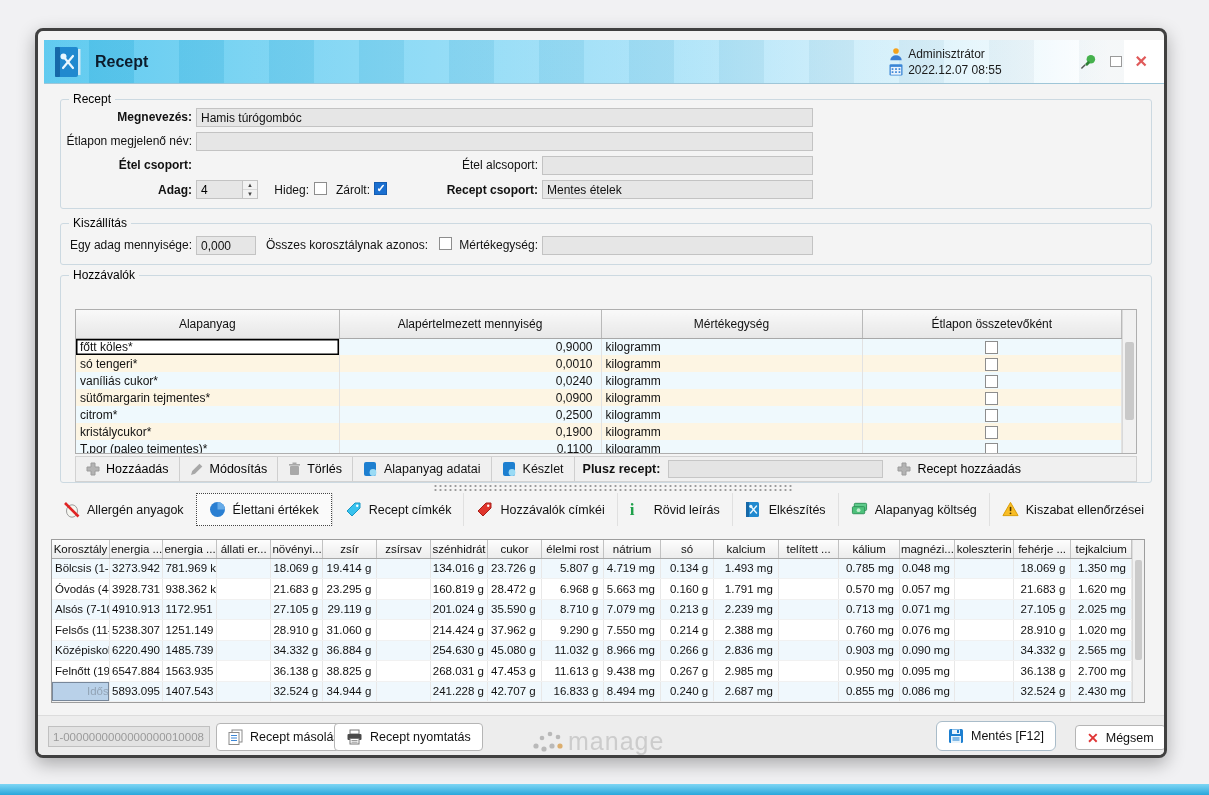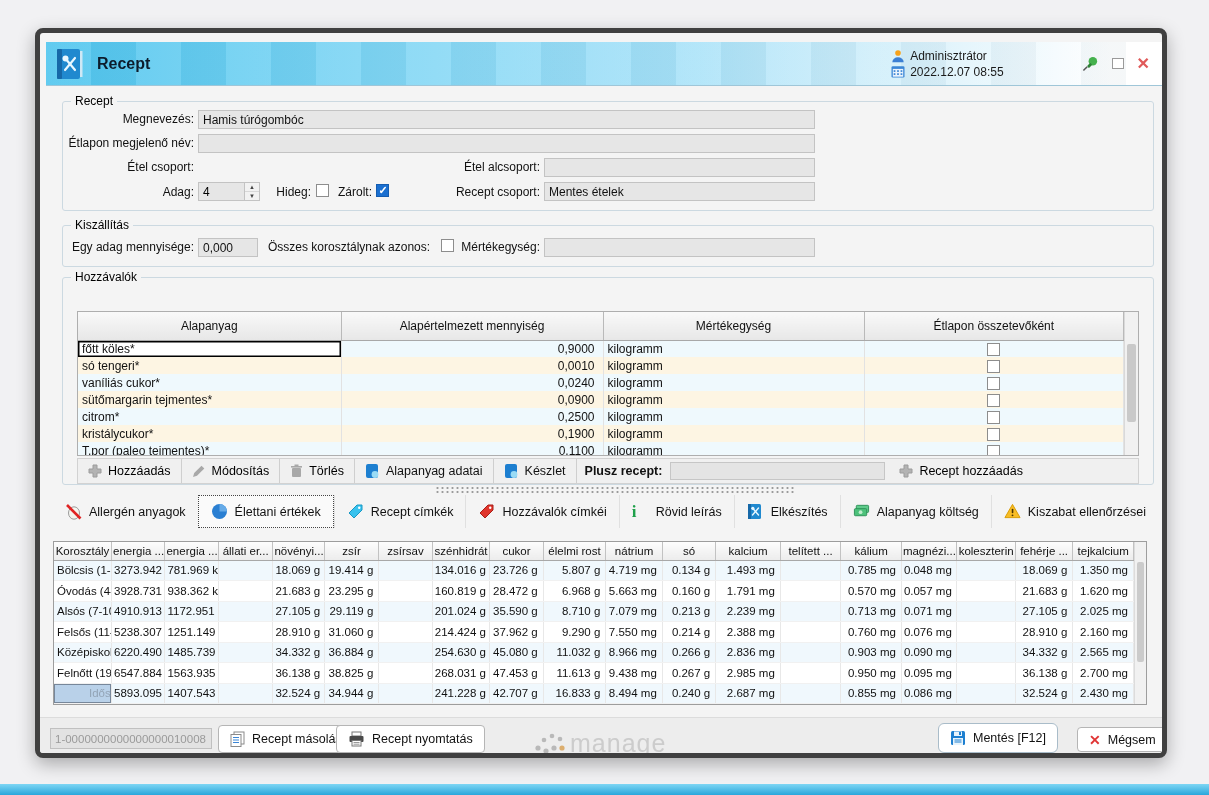--- a/index.html
+++ b/index.html
@@ -2,40 +2,40 @@
 <html><head>
 <meta charset="utf-8">
 <style>
   * { margin:0; padding:0; box-sizing:border-box; }
   html,body { width:1209px; height:795px; }
   body { background:#f1f1f3; font-family:"Liberation Sans", sans-serif; font-size:12px; color:#111;
          position:relative; overflow:hidden; }
   .bottom-strip { position:absolute; left:0; right:0; bottom:0; height:11px;
          background:linear-gradient(#7ed6f4,#2aa6db); }
   .window { position:absolute; left:35px; top:28px; width:1132px; height:730px; background:#f4f4f4;
-         border:5px solid #404040; border-radius:8px; box-shadow:0 6px 18px rgba(0,0,0,.30);
+         border:3px solid #404040; border-radius:8px; box-shadow:0 6px 18px rgba(0,0,0,.30);
          overflow:hidden; }
   
   .titlebar { position:absolute; left:6px; top:9px; width:1120px; height:44px;
         background:linear-gradient(90deg,#4fc5ee 0%,#7dd5f4 28%,#a5e1f8 55%,#d9f1fb 78%,#ffffff 95%);
         border-bottom:1px solid #9fc6d8; display:flex; align-items:center; }
   .titlebar .bands { position:absolute; inset:0;
         background:repeating-linear-gradient(90deg, rgba(255,255,255,.10) 0 45px, rgba(0,60,90,.04) 45px 90px); }
   .app-icon { width:27px; height:32px; margin-left:10px; position:relative; z-index:1; }
   .win-title { font-size:16px; font-weight:bold; color:#0c1c2c; margin-left:14px; position:relative; z-index:1; }
   .user-block { margin-left:auto; display:flex; flex-direction:column; gap:2px; z-index:1; margin-right:78px; }
   .user-row { display:flex; align-items:center; gap:5px; color:#1b1b1b; font-size:12px; }
   .win-controls { display:flex; align-items:center; gap:13px; margin-right:16px; z-index:1; }
   .max-box { width:12px; height:11px; border:1px solid #9a9a9a; background:#fff; }
   .close-x { color:#e05a5a; font-size:16px; font-weight:bold; line-height:1; }
   
   .fs { position:absolute; border:1px solid #ccd9e1; border-radius:3px; background:transparent; }
   .fs .legend { position:absolute; top:-8px; left:8px; background:#f4f4f4; padding:0 4px; font-size:12px; color:#000; }
   .lbl { position:absolute; text-align:right; white-space:nowrap; }
-  .lbl.b { font-weight:normal; }
+  .lbl.b { font-weight:bold; }
   .inp { position:absolute; height:19px; background:#e6e6e6; border:1px solid #c3c3c3;
          font:12px "Liberation Sans",sans-serif; padding:0 4px; color:#111; }
   .cb { display:inline-block; width:13px; height:13px; background:#fff; border:1px solid #8d8d8d;
         vertical-align:middle; position:relative; }
   .cb.checked { background:#1a6fd0; border-color:#145cb0; }
   .cb.checked::after { content:"✓"; position:absolute; left:1.5px; top:-1.5px; color:#fff; font-size:11px; font-weight:bold; }
   
   .spin { position:absolute; display:flex; height:19px; }
   .spin input { width:46px; background:#e6e6e6; border:1px solid #c3c3c3; border-right:none; padding:0 4px;
         font:12px "Liberation Sans",sans-serif; }
@@ -501,21 +501,21 @@
             <td class="c-num">37.962 g</td>
             <td class="c-num">9.290 g</td>
             <td class="c-num">7.550 mg</td>
             <td class="c-num">0.214 g</td>
             <td class="c-num">2.388 mg</td>
             <td class="c-num"></td>
             <td class="c-num">0.760 mg</td>
             <td class="c-num">0.076 mg</td>
             <td class="c-num"></td>
             <td class="c-num">28.910 g</td>
-            <td class="c-num">2.160 mg</td>
+            <td class="c-num">1.020 mg</td>
           </tr>
           <tr class="blue">
             <td class="c-first">Középiskolá</td>
             <td class="c-num">6220.490 k</td>
             <td class="c-num">1485.739 k</td>
             <td class="c-num"></td>
             <td class="c-num">34.332 g</td>
             <td class="c-num">36.884 g</td>
             <td class="c-num"></td>
             <td class="c-num">254.630 g</td>

